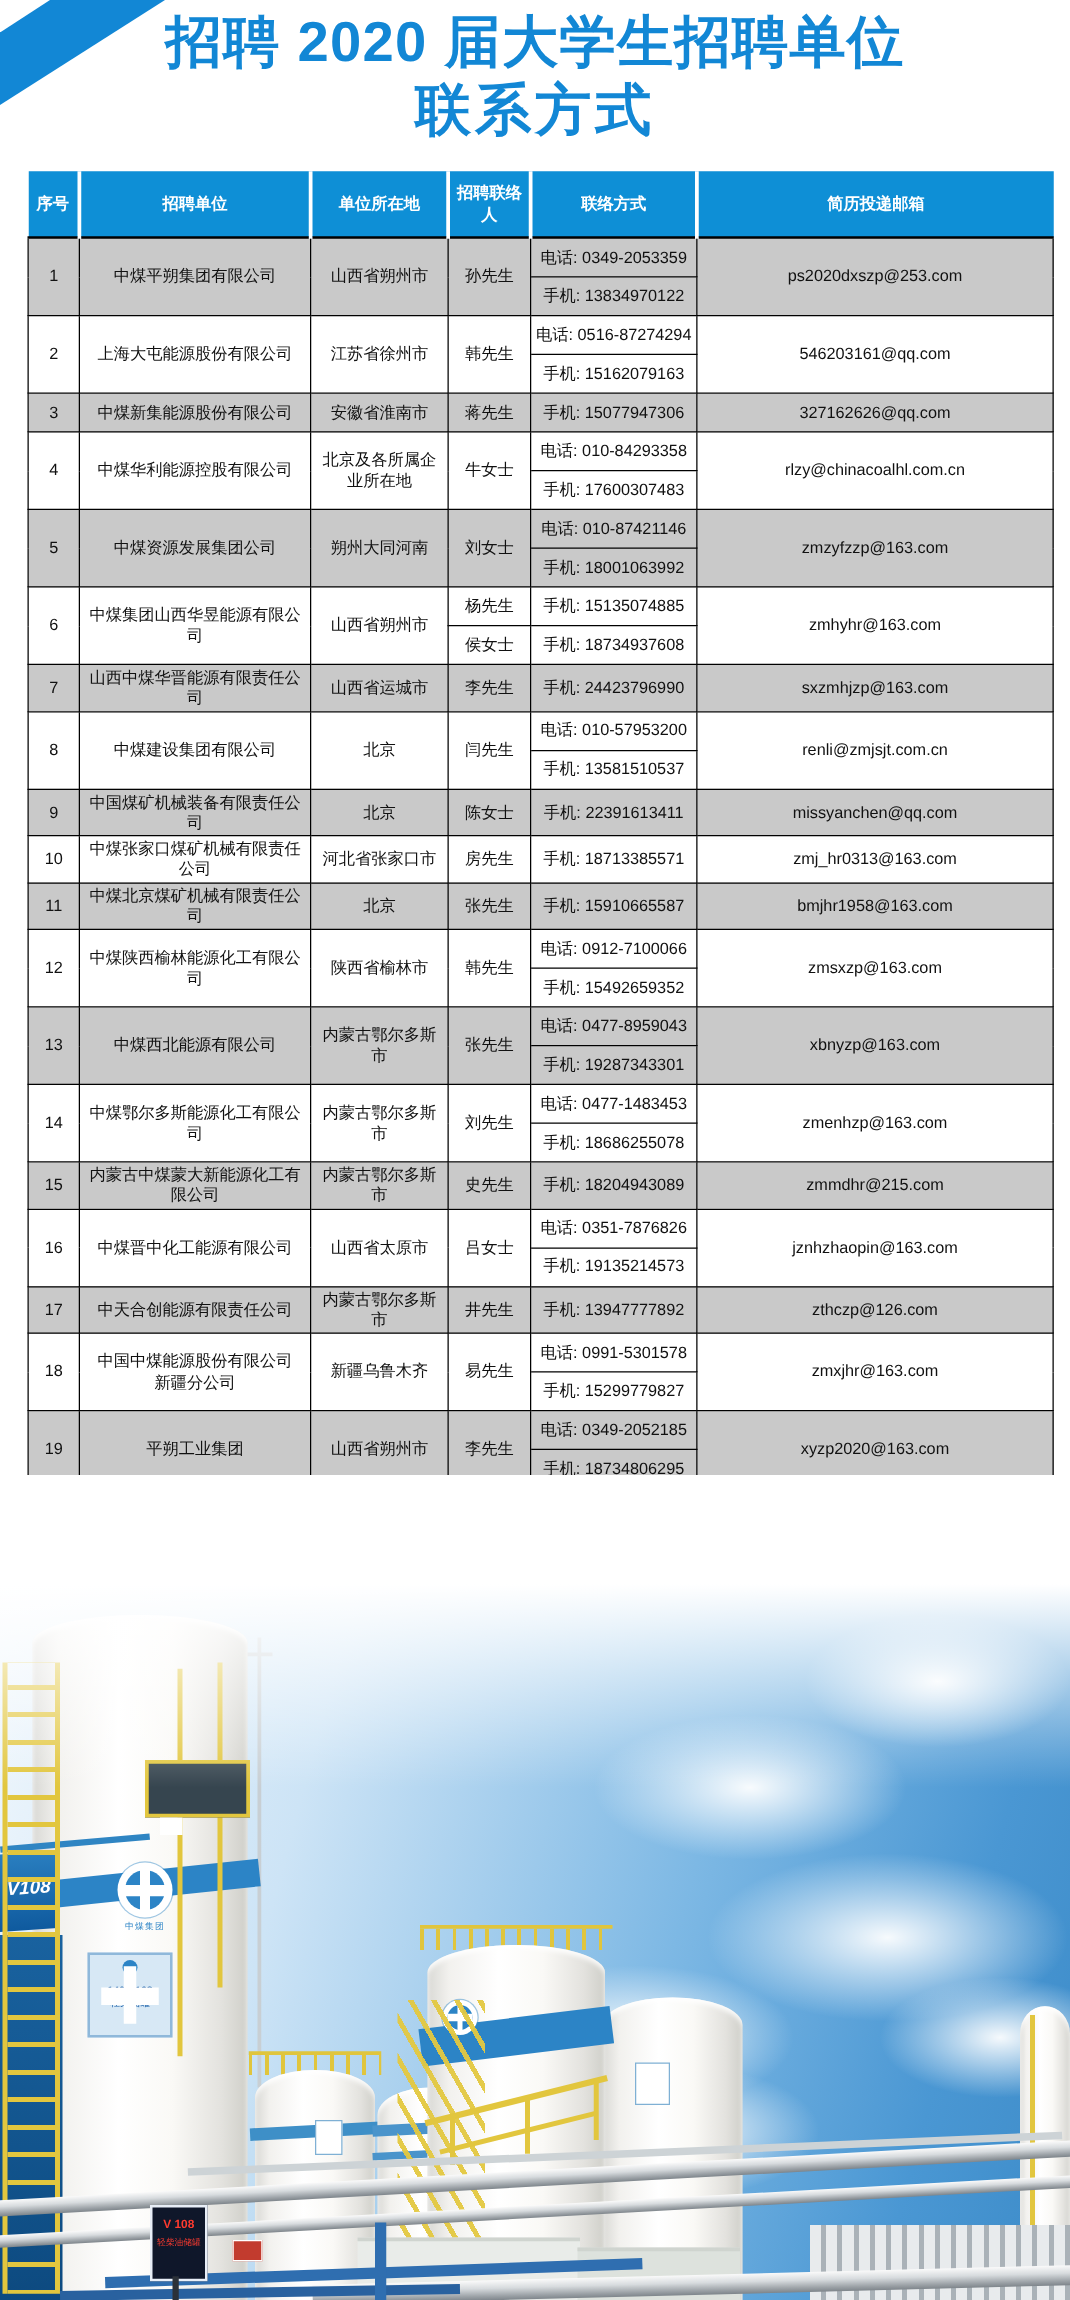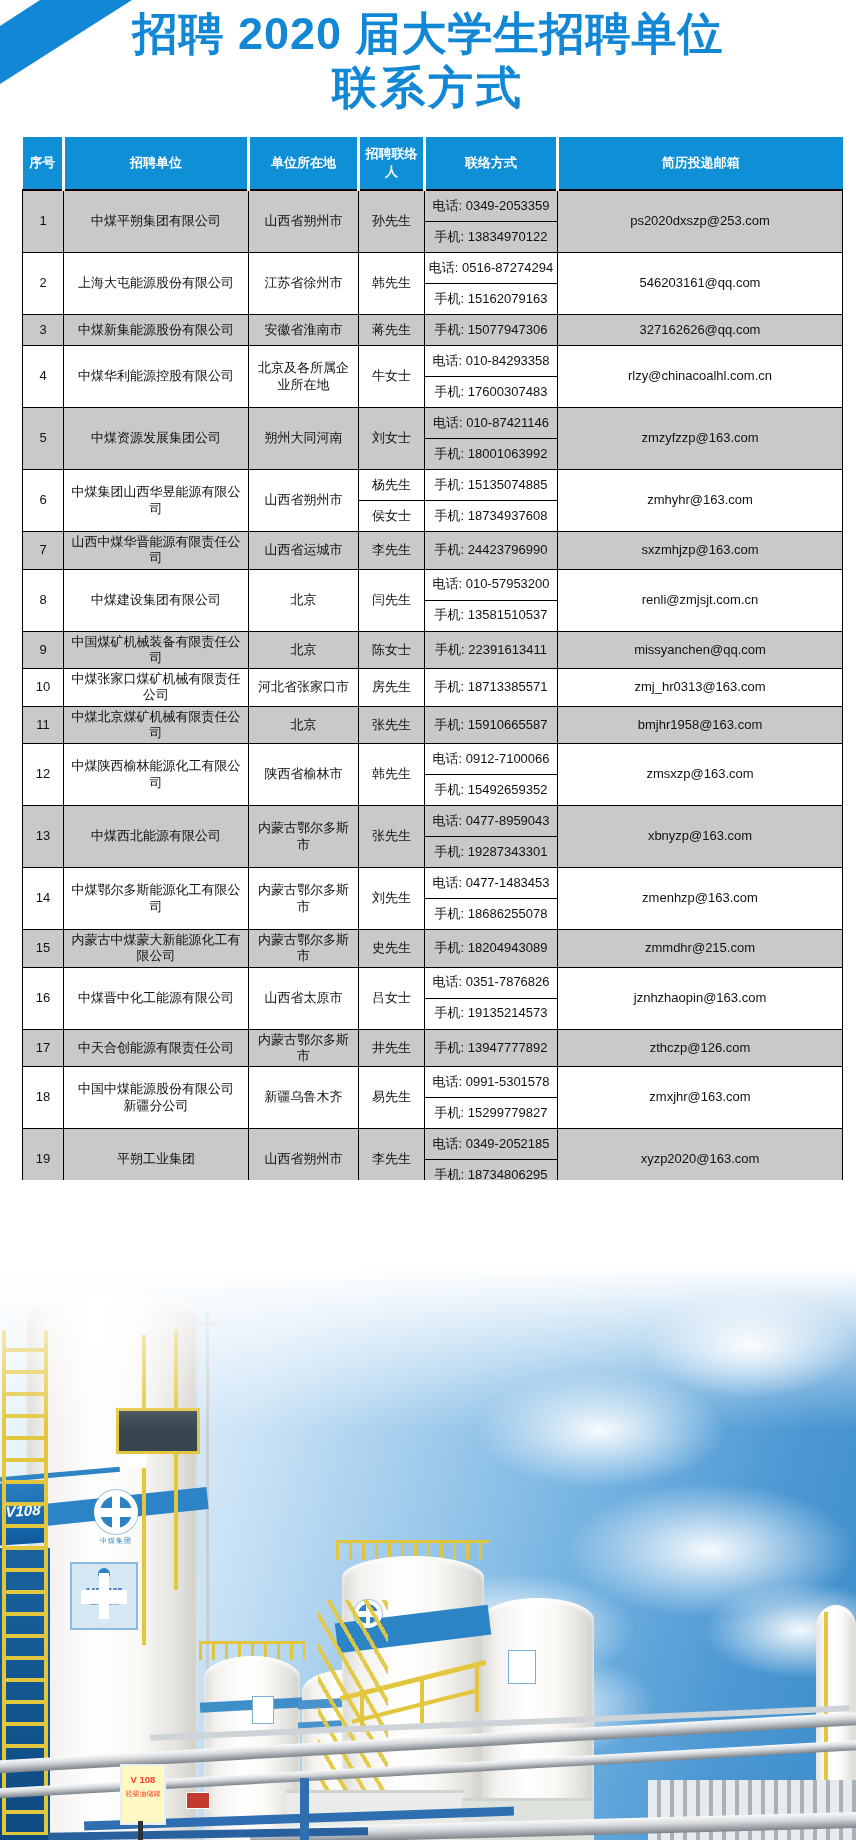--- a/index.html
+++ b/index.html
@@ -60,21 +60,21 @@
              box-shadow:0 0 0 1px rgba(44,132,198,.45);}
   .emblem{position:relative;border-radius:50%;background:#2c84c6;}
   .emblem::before{content:'';position:absolute;left:14%;right:14%;top:40%;height:22%;background:#fff;}
   .emblem::after{content:'';position:absolute;left:42%;top:14%;width:16%;height:72%;background:#fff;}
   .logo-caption{font-size:7px;color:#2c84c6;text-align:center;letter-spacing:1px;position:absolute;}
   .edge-sign{background:linear-gradient(180deg,#2a7fc0,#0f5a9e);transform:skewY(-4deg);
              color:#fff;font-style:italic;font-weight:bold;font-size:15px;text-align:center;line-height:58px;}
   .tank-sign{background:#d7e8f5;border:2px solid #8fb8da;text-align:center;color:#1a5fa8;}
   .tank-sign .s1{position:static;display:block;font-size:8.5px;font-weight:bold;margin-top:2px;}
   .tank-sign .s2{position:static;display:block;font-size:8px;}
-  .fg-sign{background:#fef9c3;border:2px solid #e8eef7;text-align:center;color:#ff3b2f;}
+  .fg-sign{background:#0f172a;border:2px solid #e8eef7;text-align:center;color:#ff3b2f;}
   .fg-sign .s1{position:static;display:block;font-weight:bold;font-size:9.5px;margin-top:8px;}
   .fg-sign .s2{position:static;display:block;font-size:7px;margin-top:4px;}
   .minisign{background:#fff;border:1px solid #7fb0d4;}
   .redsign{background:#c23b2e;border:1px solid #fff;}
   .fade{left:0;top:0;right:0;height:250px;z-index:60;
         background:linear-gradient(180deg,#fff 0%,#fff 35%,rgba(255,255,255,0) 100%);}
 </style>
 </head>
 <body>
 

